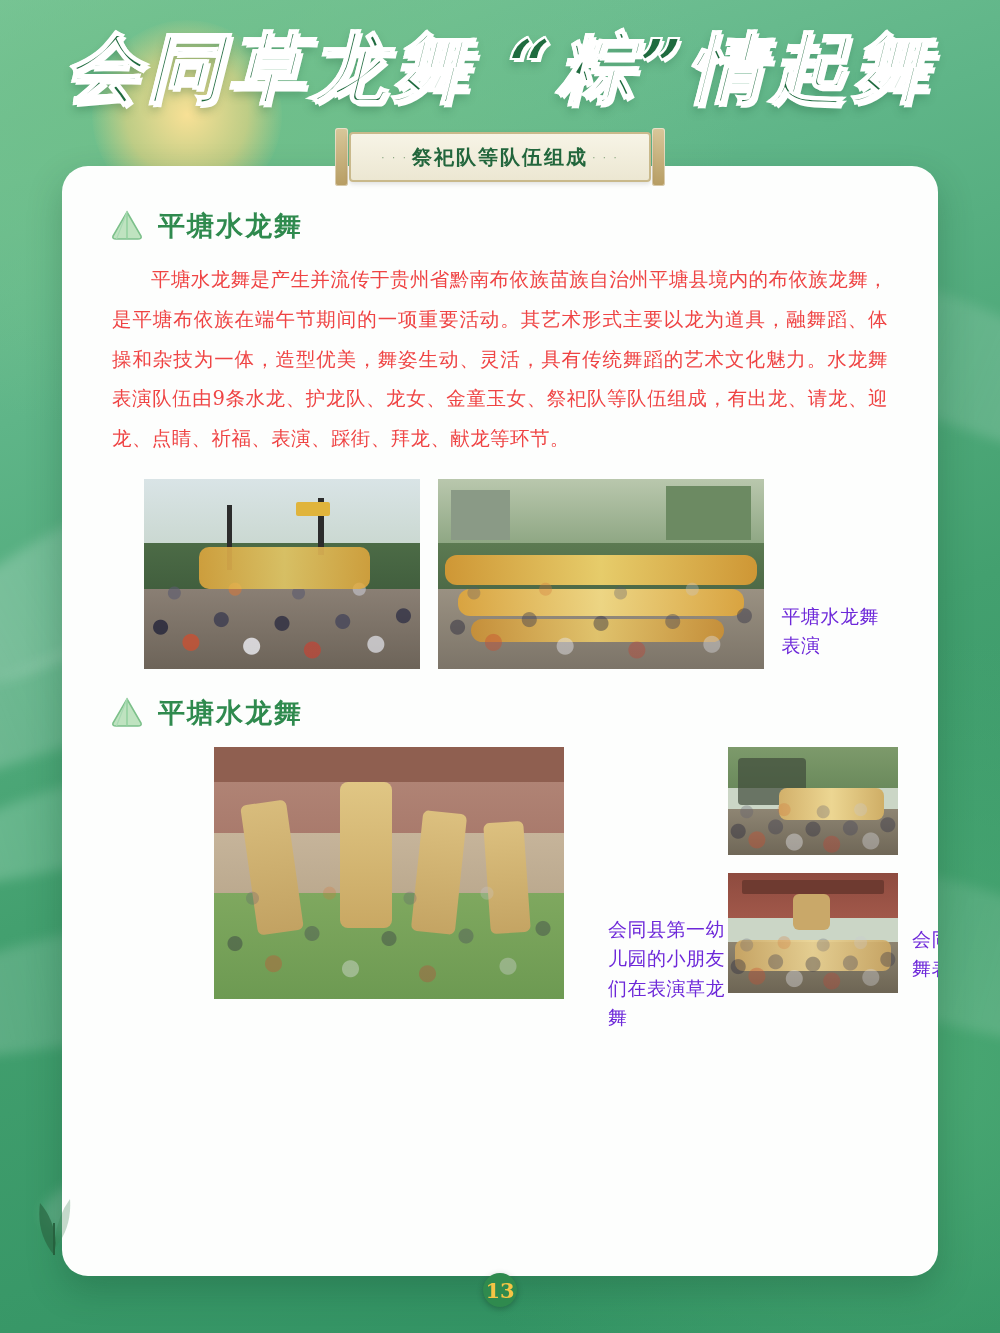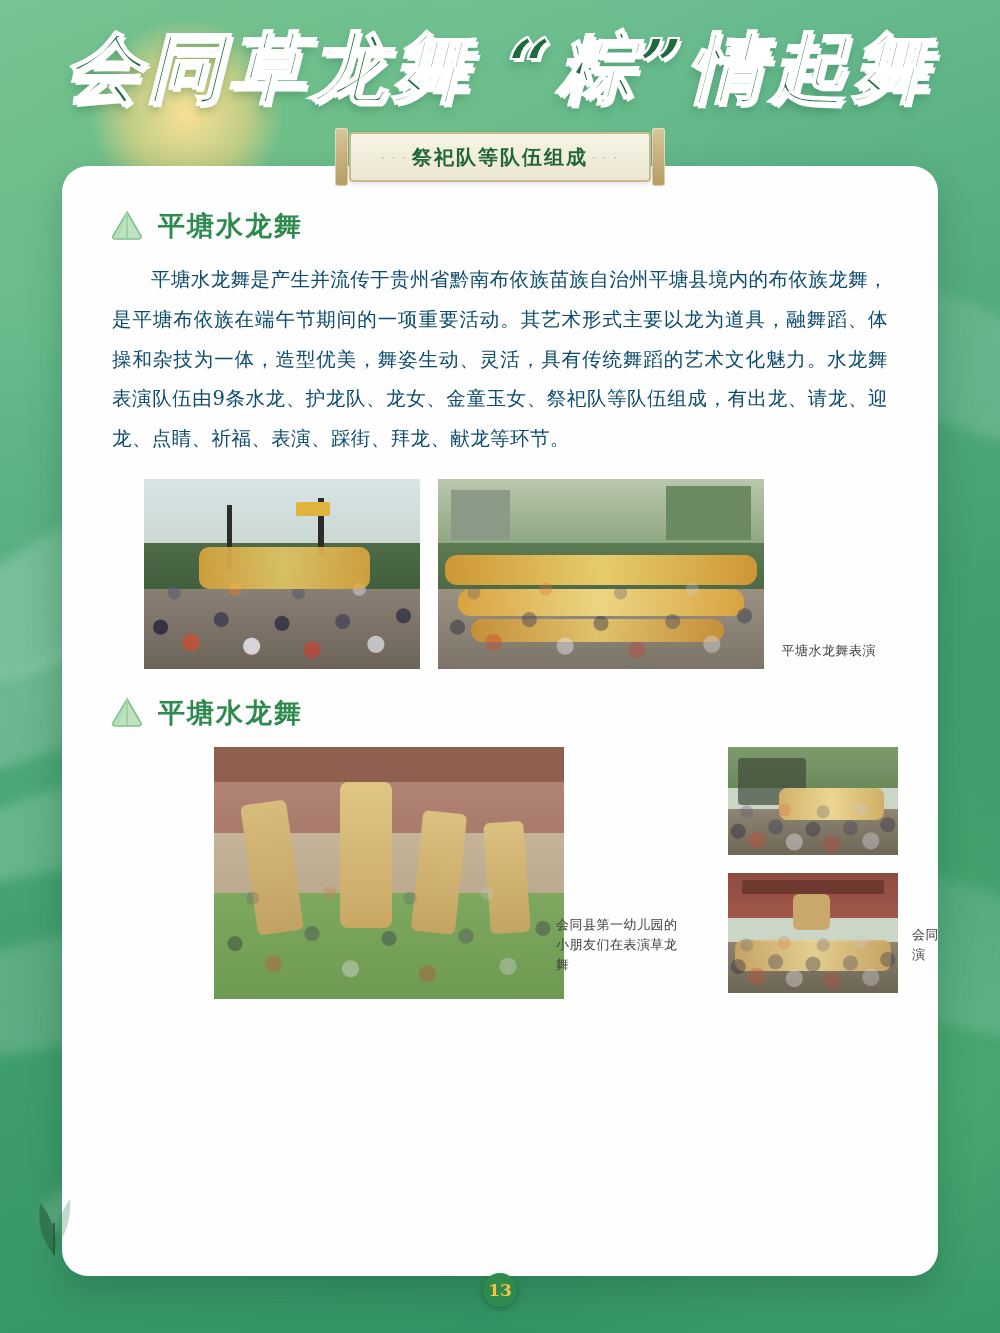--- a/index.html
+++ b/index.html
@@ -163,75 +163,75 @@
     font-weight: 700;
     color: #2f8a4e;
     letter-spacing: 2px;
   }
 
   
   .body-text {
     font-family: "DejaVu Serif", "Liberation Serif", serif;
     font-size: 19.5px;
     line-height: 2.04;
-    color: #0c4a6e;
+    color: #ef4444;
     text-align: justify;
     text-indent: 2em;
     margin: 0 2px 20px 2px;
     letter-spacing: .4px;
   }
 
   
   .photo {
     position: relative;
     overflow: hidden;
     background: #cbd6c6;
   }
   .cap {
     font-family: "DejaVu Serif", "Liberation Serif", serif;
-    font-size: 13px;
+    font-size: 19px;
     line-height: 1.55;
-    color: #404040;
+    color: #6d28d9;
     letter-spacing: .5px;
   }
 
   .row1 {
     display: flex;
     align-items: flex-end;
     gap: 18px;
     margin: 4px 0 26px 34px;
   }
   #photo-1 { width: 280px; height: 190px; }
   #photo-2 { width: 330px; height: 190px; }
   .cap1 { padding-bottom: 8px; }
 
   .row2 {
     position: relative;
     margin: 4px 0 0 18px;
     height: 268px;
   }
   #photo-3 { position: absolute; left: 86px; top: 0; width: 350px; height: 252px; }
-  .cap3 { position: absolute; left: 428px; top: 168px; width: 130px; }
+  .cap3 { position: absolute; left: 480px; top: 168px; width: 130px; }
   #photo-4 { position: absolute; left: 600px; top: 0; width: 170px; height: 108px; }
   #photo-5 { position: absolute; left: 600px; top: 126px; width: 170px; height: 120px; }
   .cap5 { position: absolute; left: 784px; top: 178px; width: 90px; }
 
   
   .page-number {
     position: absolute;
     left: 50%;
     bottom: 26px;
     transform: translateX(-50%);
     width: 34px;
     height: 34px;
     border-radius: 50%;
     background: #2f8a4e;
     color: #f6c445;
     font-family: "DejaVu Serif", "Liberation Serif", serif;
-    font-size: 17px;
+    font-size: 21px;
     font-weight: 700;
     display: flex;
     align-items: center;
     justify-content: center;
     z-index: 9;
     box-shadow: 0 2px 6px rgba(0,0,0,.25);
   }
 
   .corner-leaf {
     position: absolute;

